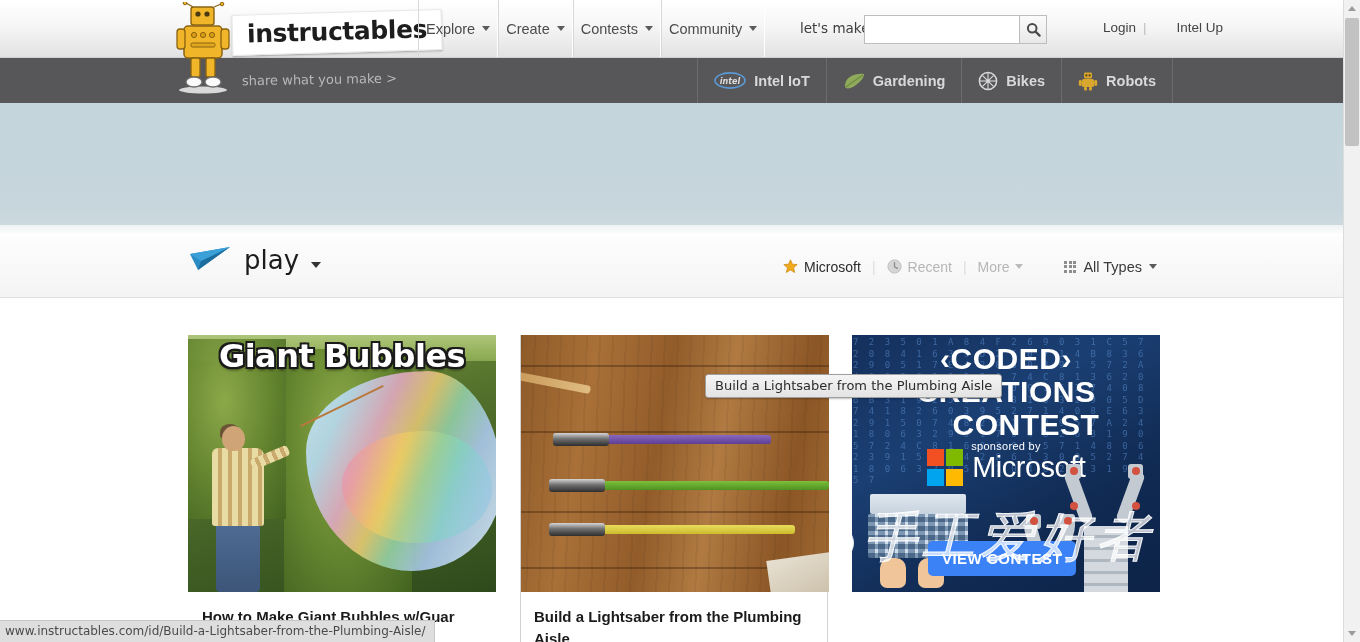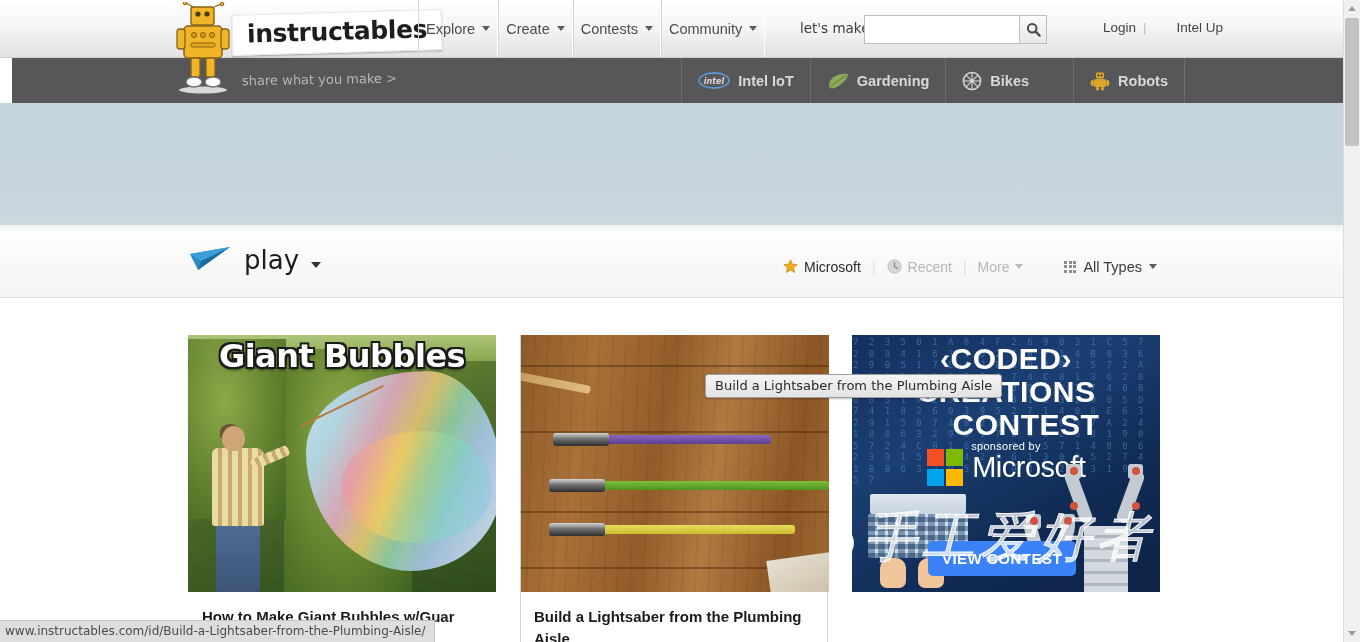--- a/index.html
+++ b/index.html
@@ -91,30 +91,30 @@
   }
   .auth {
     position: absolute; left: 1080px; top: 20px;
     font-size: 13.5px; color: #444; display: flex; align-items: center; gap: 7px;
   }
   .auth a { color: #444; text-decoration: none; cursor: pointer; margin-left: 23px; }
   .auth .sep { color: #bdbdbd; }
 
   
   .channelbar {
-    position: absolute; top: 58px; left: 12px; width: 1343px; height: 45px;
+    position: absolute; top: 58px; left: 0; width: 1343px; height: 45px;
     background: #57575a; z-index: 18;
   }
   .channels { position: absolute; right: 170px; top: 0; height: 45px; display: flex; }
   .channel {
     height: 45px; display: flex; align-items: center; gap: 8px; padding: 0 16px;
     color: #d9d9d9; font-size: 14.5px; font-weight: bold; cursor: pointer;
     border-left: 1px solid #6c6c6e;
   }
-  .channel:last-child { border-right: 1px solid #6c6c6e; margin-left: 28px; }
+  .channel:last-child { border-right: 1px solid #6c6c6e; }
   .ch-icon { display: flex; align-items: center; justify-content: center; }
 
   
   .hero {
     position: absolute; top: 103px; left: 0; width: 1343px; height: 122px;
     background: linear-gradient(to bottom, #c5d5dc 0%, #c6d6dc 85%, #ccd9de 100%);
   }
   .hero-fade {
     position: absolute; top: 225px; left: 0; width: 1343px; height: 10px;
     background: linear-gradient(to bottom, #eef2f3, #ffffff);

